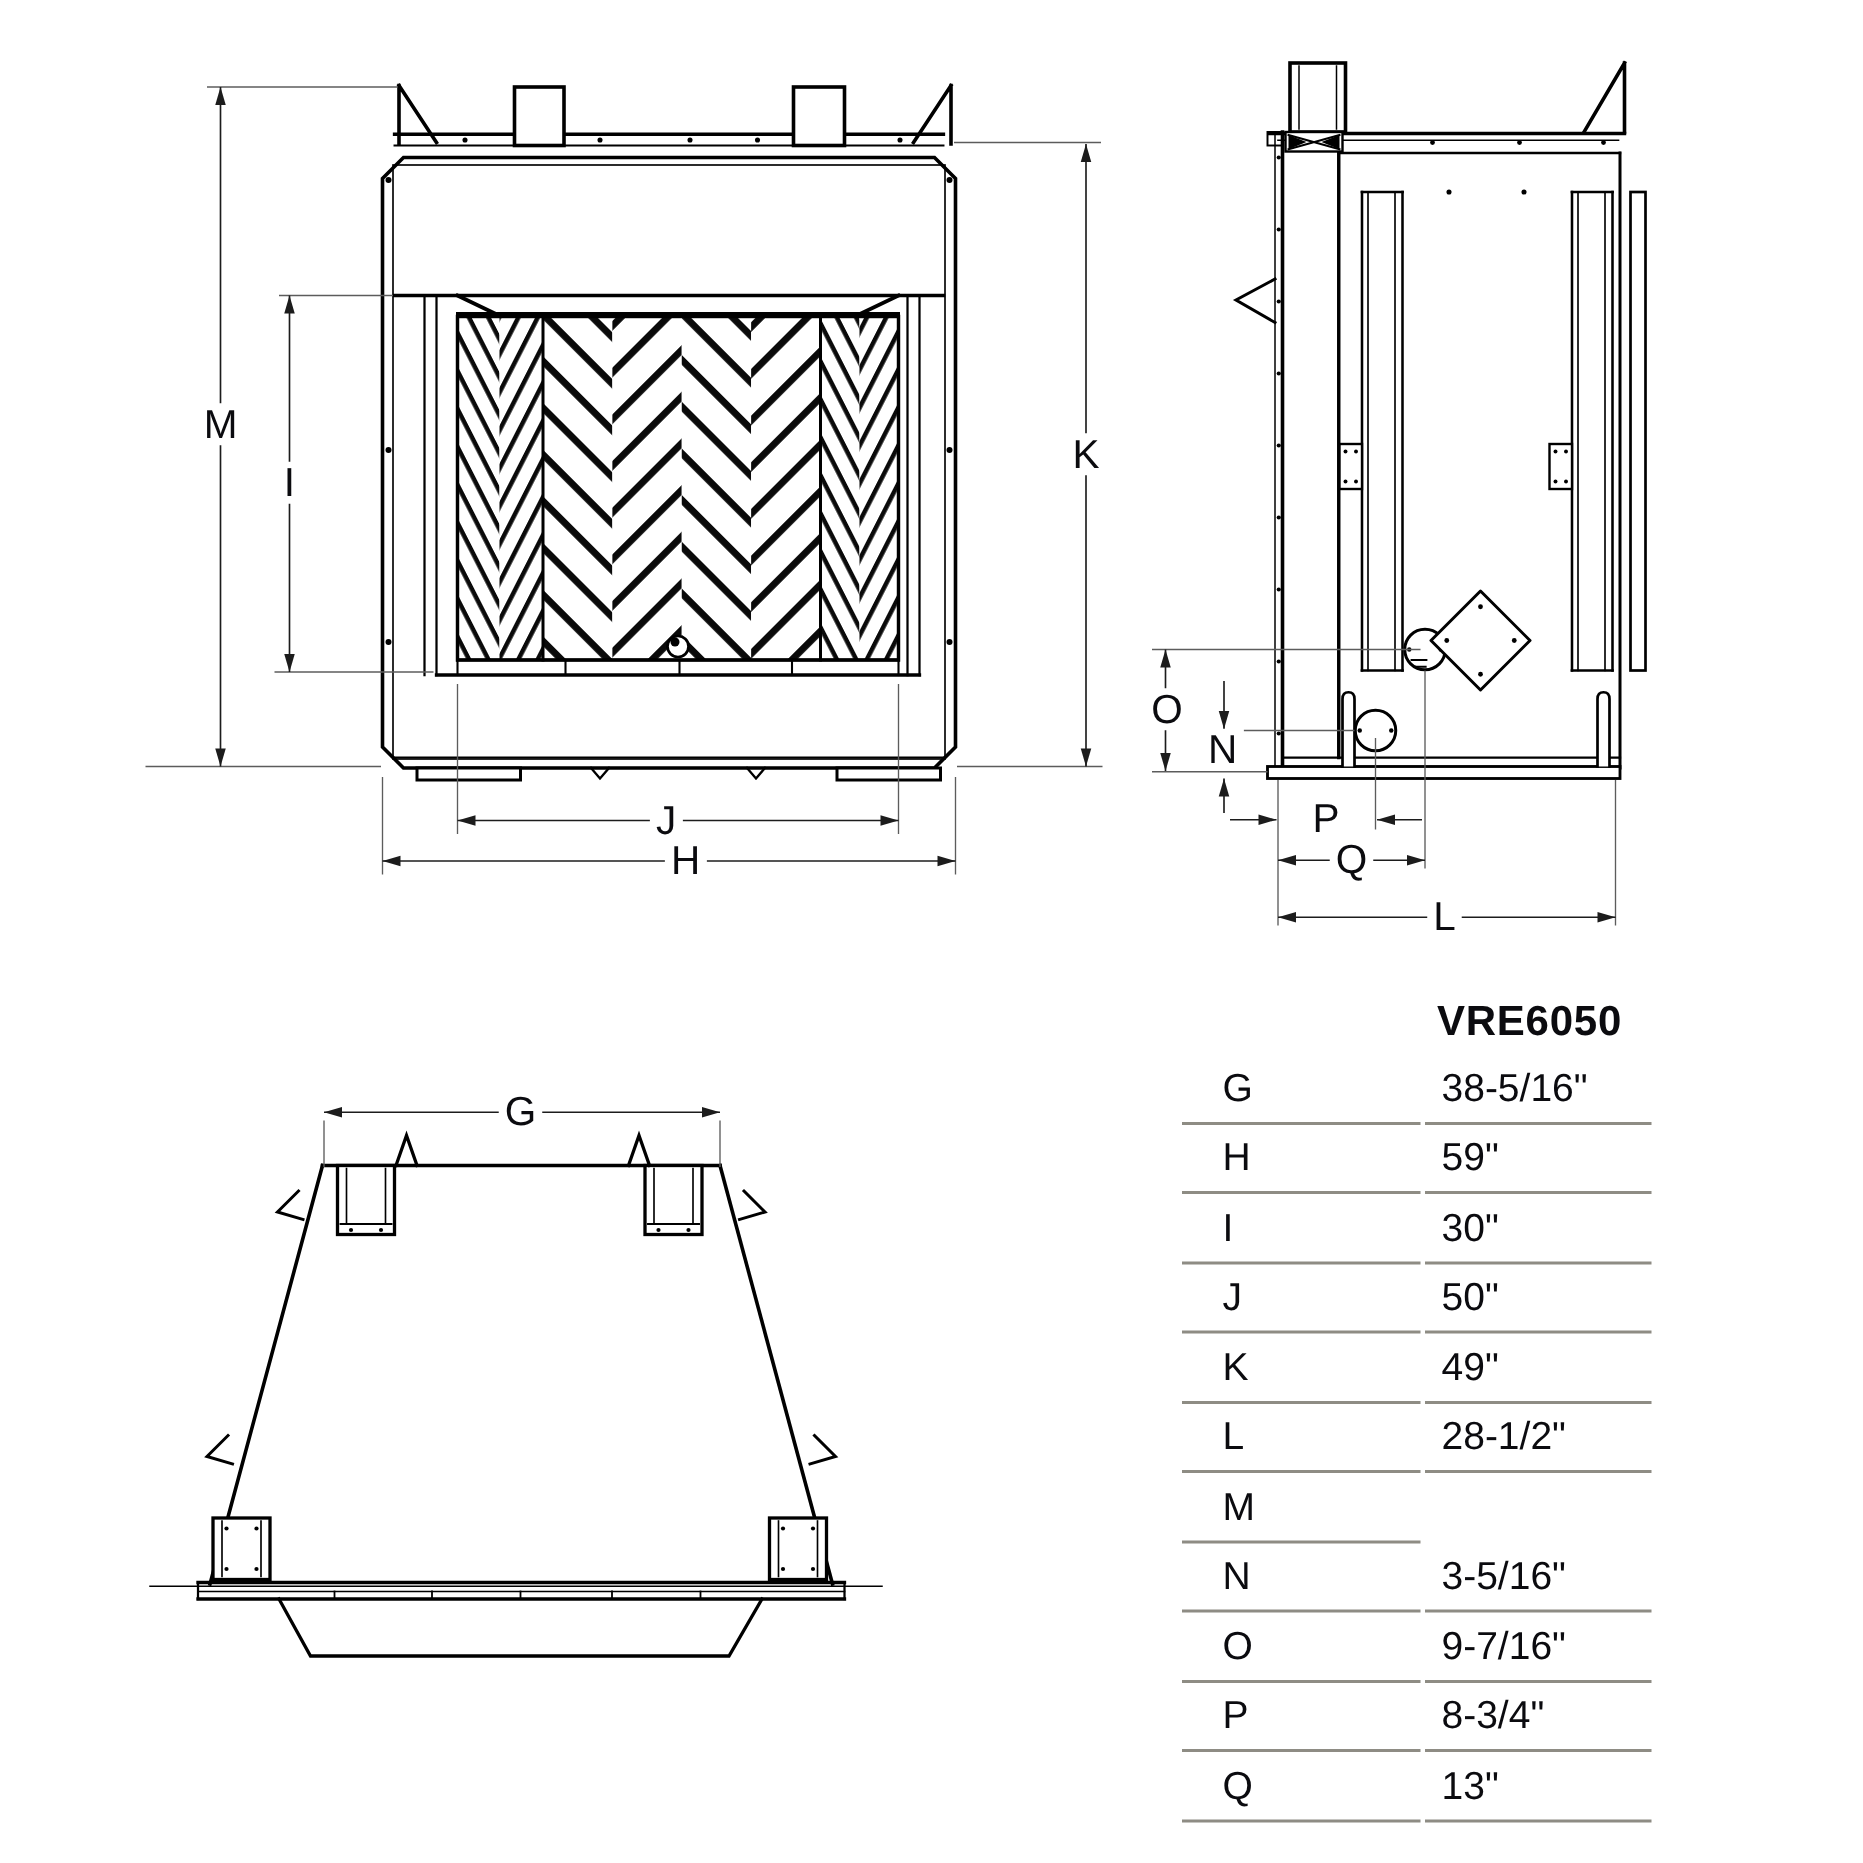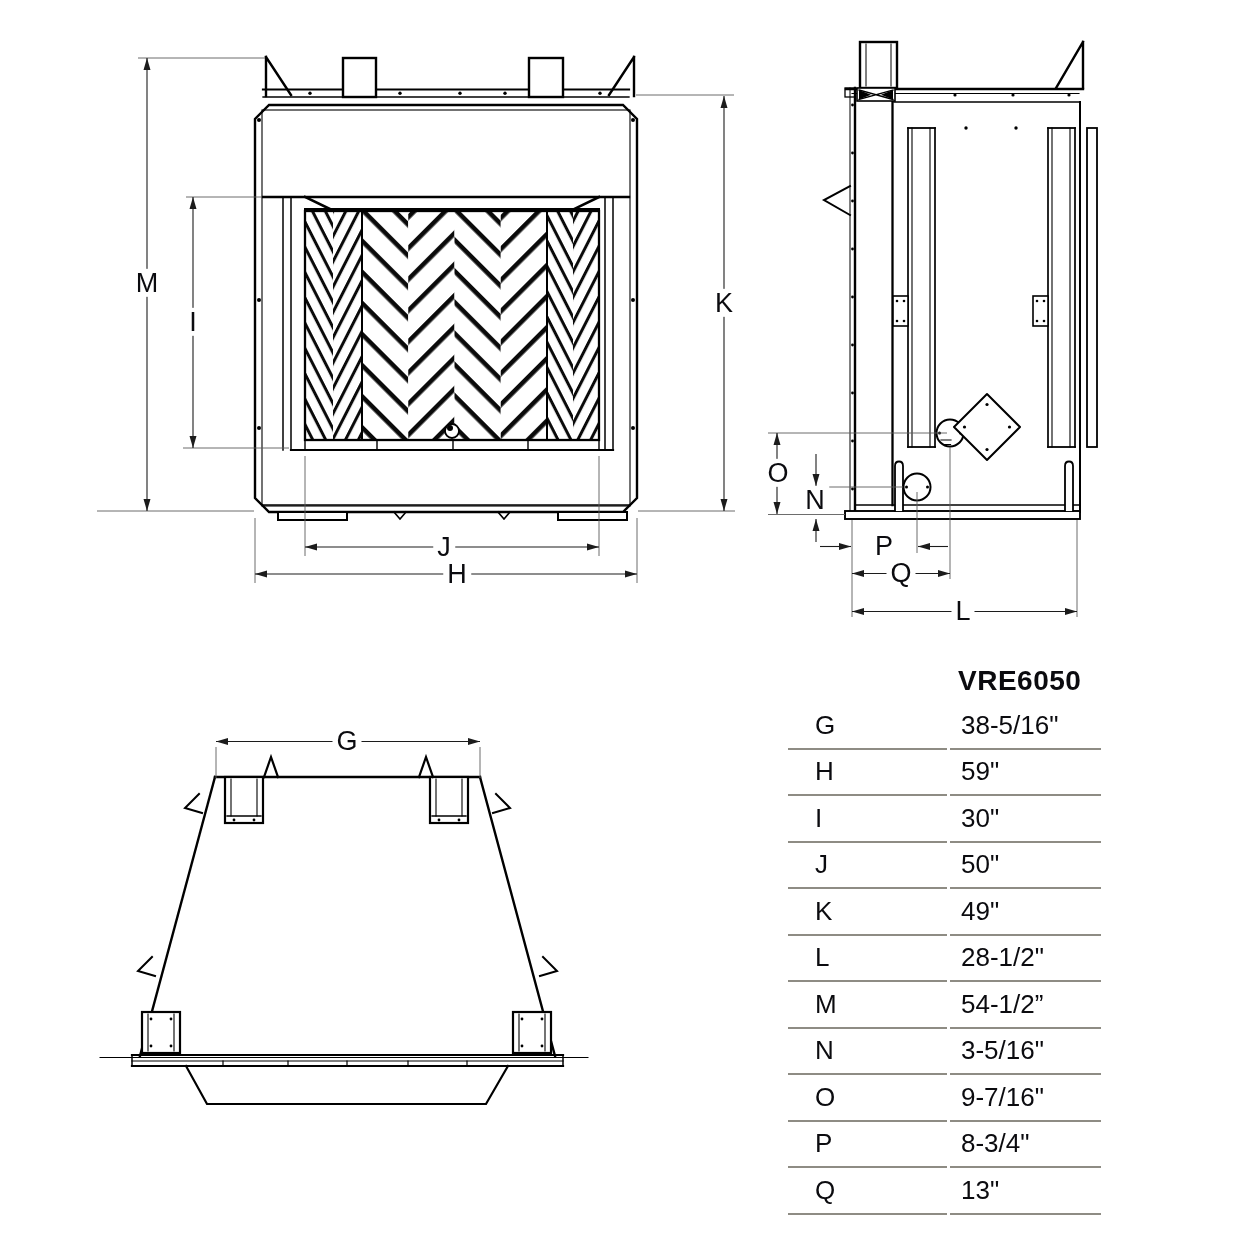--- a/index.html
+++ b/index.html
@@ -395,21 +395,20 @@
     <div class="spec-row">
       <div class="cl">K</div>
       <div class="cv">49"</div>
     </div>
     <div class="spec-row">
       <div class="cl">L</div>
       <div class="cv">28-1/2"</div>
     </div>
     <div class="spec-row">
       <div class="cl">M</div>
-      <div class="cv">54-1/2”</div>
     </div>
     <div class="spec-row">
       <div class="cl">N</div>
       <div class="cv">3-5/16"</div>
     </div>
     <div class="spec-row">
       <div class="cl">O</div>
       <div class="cv">9-7/16"</div>
     </div>
     <div class="spec-row">

